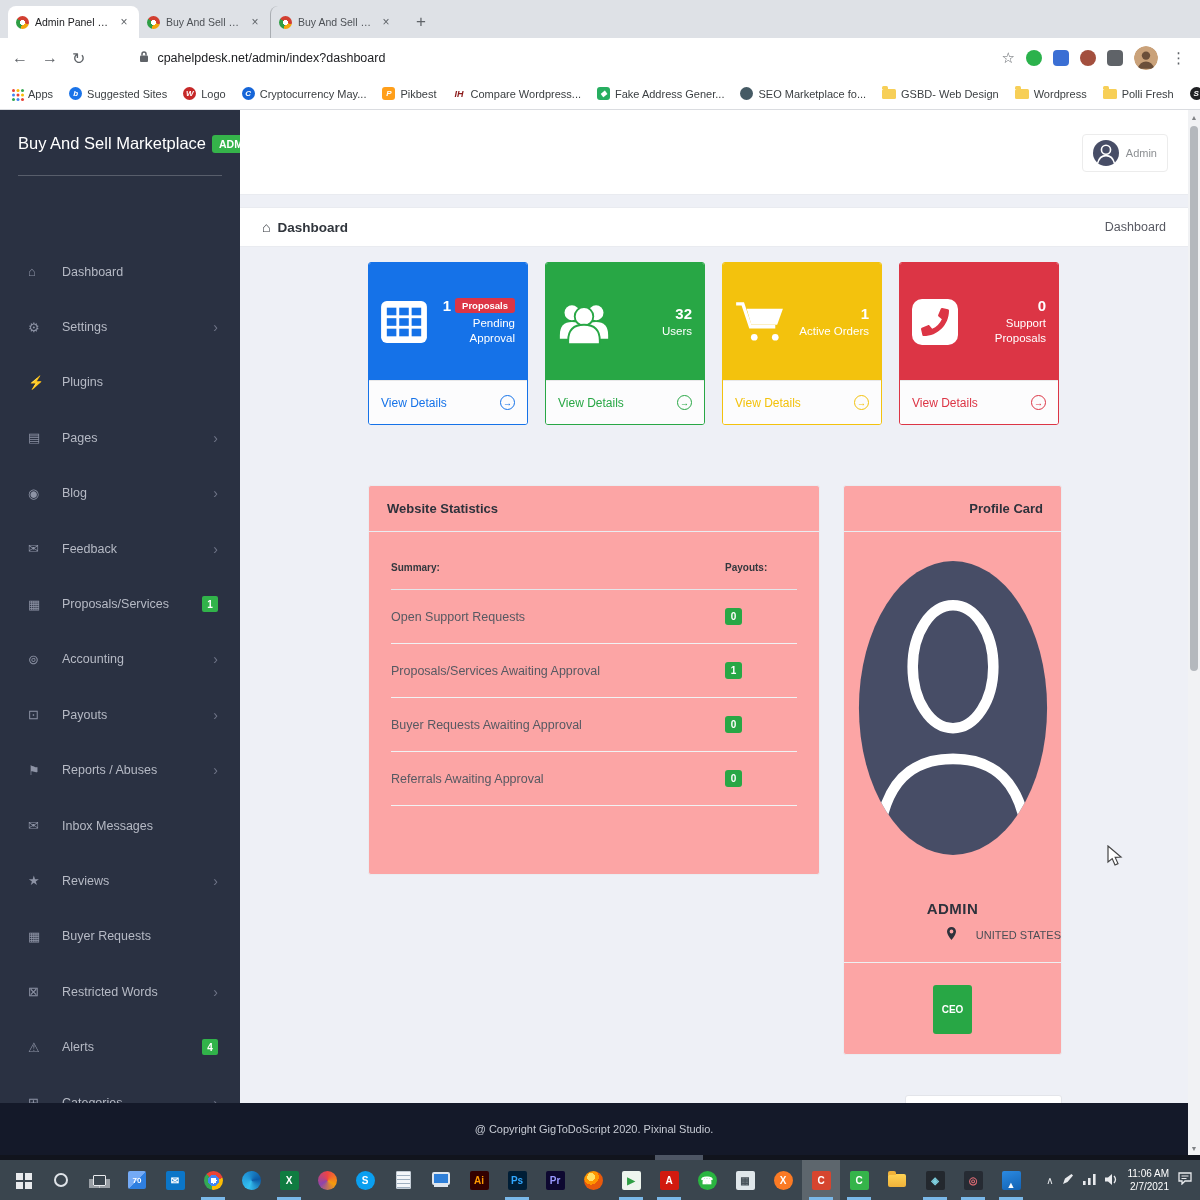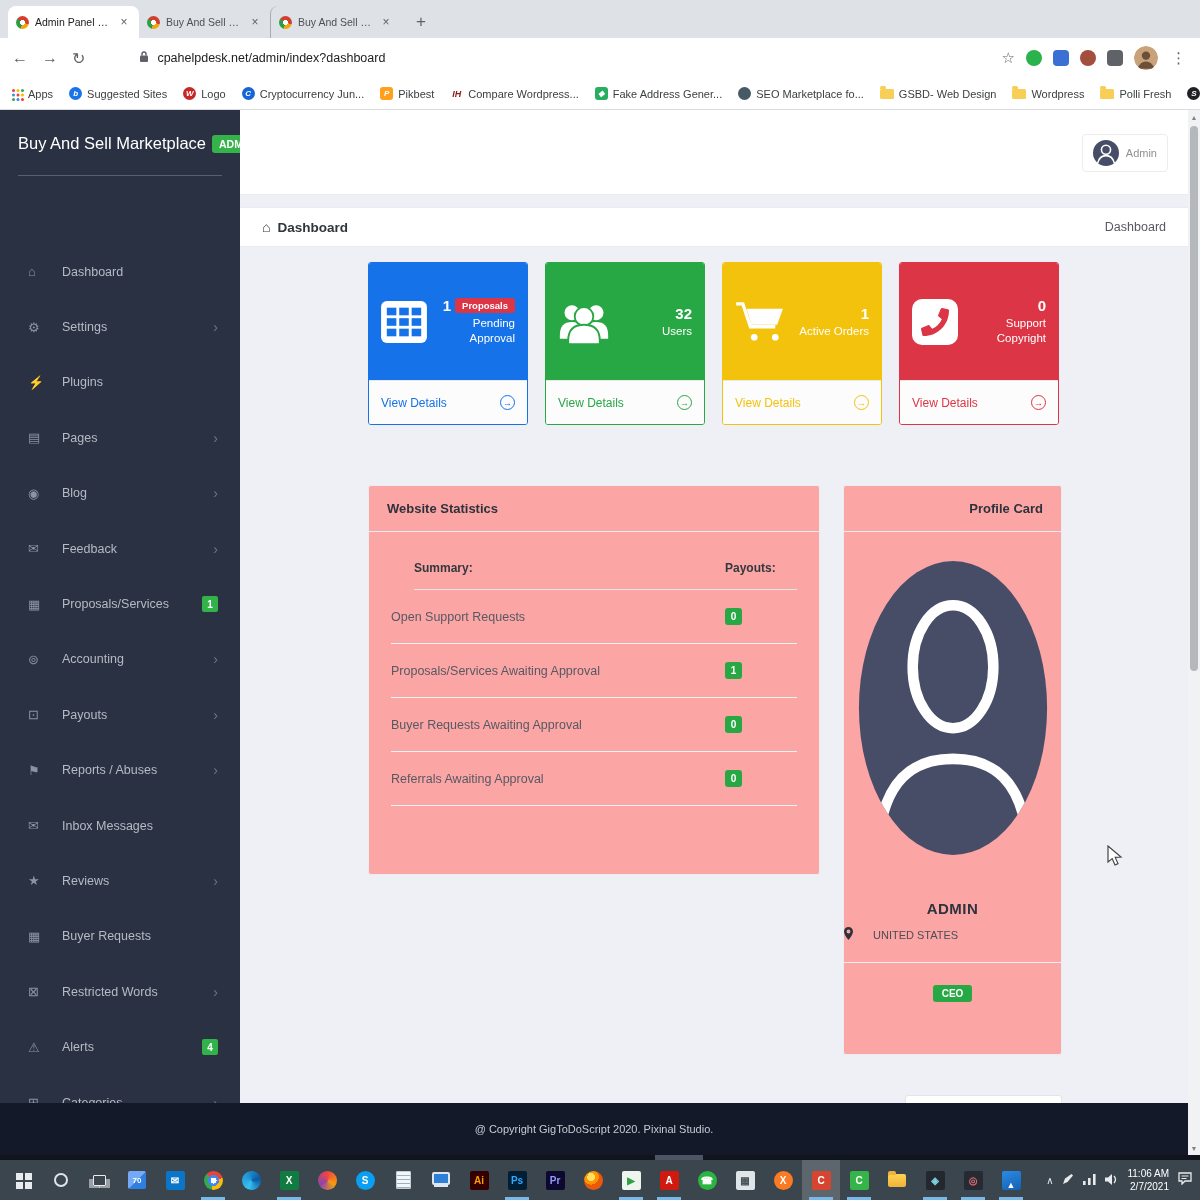--- a/index.html
+++ b/index.html
@@ -72,32 +72,32 @@
   .card-badge { background:#dc3545; color:#fff; font-size:9.5px; font-weight:bold; padding:2px 7px; border-radius:3px; }
   .card-label { font-size:11.5px; line-height:1.3; margin-top:2px; }
   .card-footer { height:44px; background:#fcfcfd; border-top:1px solid rgba(0,0,0,.08); display:flex; align-items:center; justify-content:space-between; padding:0 12px; color:var(--c); font-size:12px; }
   .arrow-circle { width:15px; height:15px; border:1.5px solid currentColor; border-radius:50%; font-size:9px; display:flex; align-items:center; justify-content:center; }
   .phone-box { width:46px; height:46px; background:#fff; border-radius:10px; display:flex; align-items:center; justify-content:center; }
 
   .panel { background:#fca5a5; border:1px solid #eaecf1; border-radius:3px; position:absolute; }
   .panel-head { padding:15px 18px; border-bottom:1px solid #eaecf1; font-size:13px; font-weight:bold; color:#2e323c; }
   .panel-stats { top:238px; left:128px; width:452px; height:390px; }
   .stats-body { padding:14px 22px; }
-  .stats-hrow { display:flex; align-items:center; height:44px; border-bottom:1px solid #e4e6ea; font-size:12px; font-weight:bold; color:#32383e;margin-left:23px; }
+  .stats-hrow { display:flex; align-items:center; height:44px; border-bottom:1px solid #e4e6ea; font-size:10px; font-weight:bold; color:#32383e; }
   .stats-row { display:flex; align-items:center; height:54px; border-bottom:1px solid #f1f2f4; font-size:12.5px; color:#575962; }
   .st-label { flex:1; }
   .st-val { width:72px; }
   .gbadge { display:inline-flex; min-width:17px; height:17px; background:#28a745; color:#fff; border-radius:3px; font-size:10px; font-weight:bold; align-items:center; justify-content:center; padding:0 3px; }
 
   .panel-profile { top:238px; left:603px; width:219px; height:570px; text-align:center; }
   .pr-avatar { width:192px; height:300px; margin:26px auto 0 auto; }
   .pr-name { margin-top:42px; font-size:15px; font-weight:bold; color:#2e323c; letter-spacing:.5px; }
-  .pr-loc { margin-top:10px; font-size:11px; color:#4a4e55; display:flex; align-items:center; justify-content:flex-start; gap:20px; }
+  .pr-loc { margin-top:10px; font-size:11px; color:#4a4e55; display:flex; align-items:center; justify-content:flex-end; gap:20px; }
   .pr-divider { margin-top:20px; border-top:1px solid #eef0f2; }
-  .pr-role { display:inline-block; margin-top:22px; background:#28a745; color:#fff; font-size:10px; font-weight:bold; padding:3px 9px; border-radius:3px; }
+  .pr-role { display:inline-block; margin-top:22px; background:#28a745; color:#fff; font-size:10px; font-weight:bold; padding:19px 9px; border-radius:3px; }
 
   .partial-card { position:absolute; top:848px; left:665px; width:157px; height:30px; background:#fff; border:1px solid #e3e5ea; border-radius:3px 3px 0 0; }
 
   .page-footer { position:absolute; left:0; right:12px; bottom:0; height:52px; background:#141929; color:#c7cbd4; font-size:11px; display:flex; align-items:center; justify-content:center; }
 
   .vscroll { position:absolute; right:0; top:0; bottom:0; width:12px; background:#f1f2f4; }
   .vs-arrow { width:12px; height:14px; font-size:7px; color:#808386; display:flex; align-items:center; justify-content:center; }
   .vs-arrow.down { position:absolute; bottom:0; }
   .vs-thumb { position:absolute; top:16px; left:2px; width:8px; height:545px; background:#b4b8bd; border-radius:4px; }
 
@@ -213,21 +213,21 @@
           <span class="bm-icon dot" style="--bc: #c62828;">
             <i>W</i>
           </span>
           <span>Logo</span>
         </span>
 
         <span class="bm">
           <span class="bm-icon dot" style="--bc: #1565d8;">
             <i>C</i>
           </span>
-          <span>Cryptocurrency Jun...</span>
+          <span>Cryptocurrency May...</span>
         </span>
 
         <span class="bm">
           <span class="bm-icon badge" style="--bc: #ff9f1a;">
             <i>P</i>
           </span>
           <span>Pikbest</span>
         </span>
 
         <span class="bm">
@@ -526,21 +526,21 @@
                     <svg width="28" height="28" viewBox="0 0 512 512">
                       <path fill="var(--c)" d="M493.4 24.6l-104-24c-11.3-2.6-22.9 3.3-27.5 13.9l-48 112c-4.2 9.8-1.4 21.3 6.9 28l60.6 49.6c-36 76.7-98.9 140.5-177.2 177.2l-49.6-60.6c-6.8-8.3-18.2-11.1-28-6.9l-112 48C3.9 366.5-2 378.1.6 389.4l24 104C27.1 504.2 36.7 512 48 512c256.1 0 464-207.5 464-464 0-11.2-7.7-20.9-18.6-23.4z"></path>
                     </svg>
                   </span>
                 </span>
                 <div class="card-text">
                   <div class="card-top">
                     <span class="card-num">0</span>
 
                   </div>
-                  <div class="card-label">Support Copyright</div>
+                  <div class="card-label">Support Proposals</div>
                 </div>
               </div>
               <div class="card-footer">
                 <span>View Details</span>
                 <span class="arrow-circle">→</span>
               </div>
             </div>
           </div>
 
         <div class="panel panel-stats">

